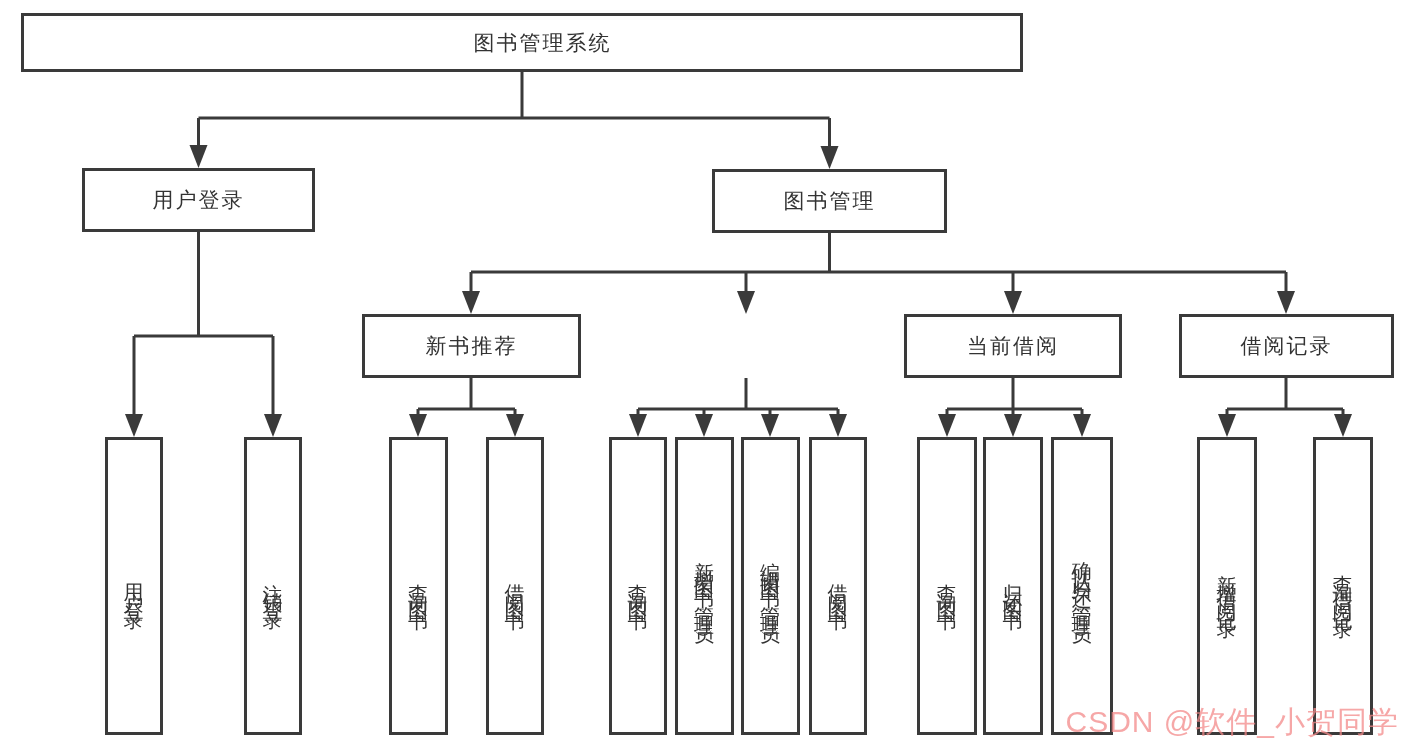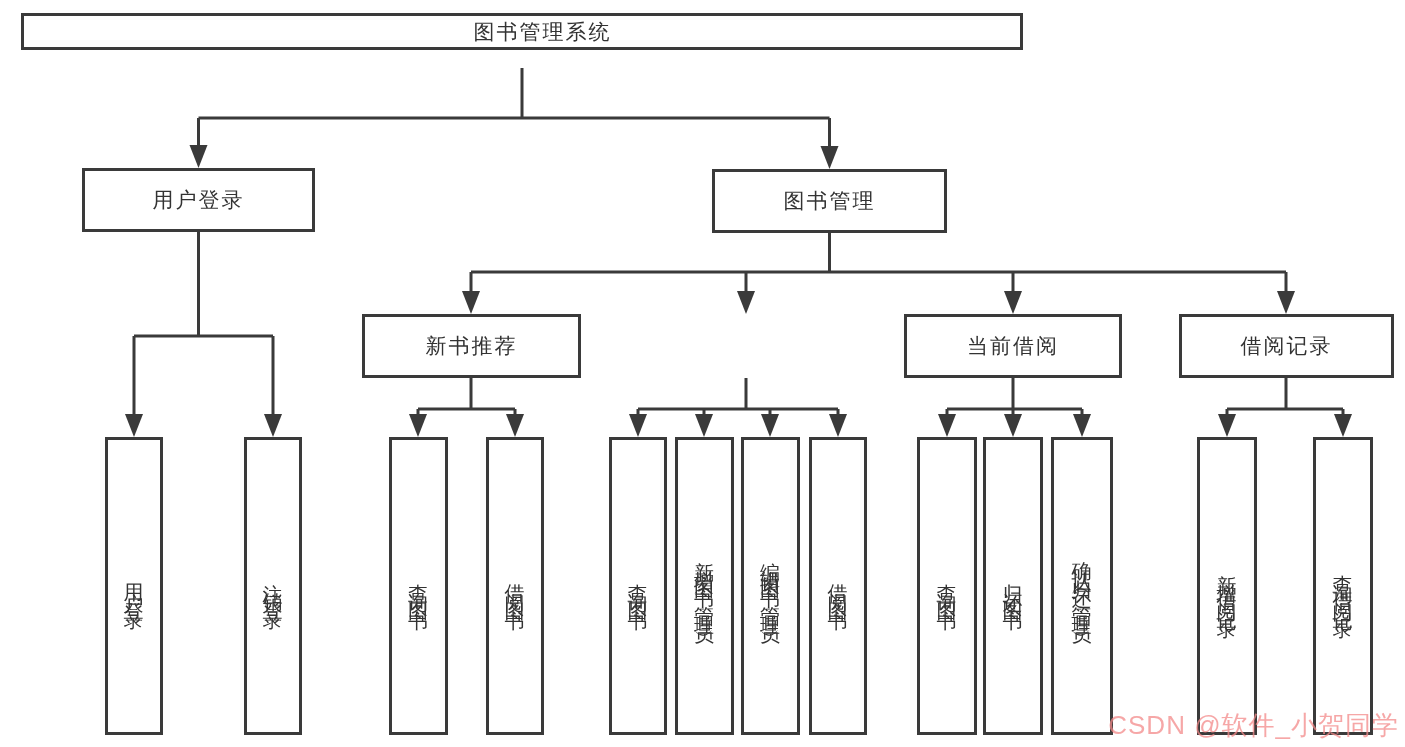--- a/index.html
+++ b/index.html
@@ -23,21 +23,21 @@
   .connectors polygon{fill:var(--line);stroke:none;}
   .node{
     position:absolute;
     box-sizing:border-box;
     border:3px solid var(--line);
     background:var(--bg);
     display:flex;align-items:center;justify-content:center;
     color:var(--text);
   }
   .hnode{font-size:21px;letter-spacing:2px;}
-  .root{left:21px;top:13px;width:1002px;height:37px;padding-left:41px;}
+  .root{left:21px;top:13px;width:1002px;height:59px;padding-left:41px;}
   .l2a{left:82px;top:168px;width:233px;height:64px;}
   .l2b{left:712px;top:169px;width:235px;height:64px;}
   .l3{top:314px;height:64px;}
   .l3a{left:362px;width:219px;}
   .l3b{left:636px;width:220px;}
   .l3c{left:904px;width:218px;}
   .l3d{left:1179px;width:215px;}
   .vnode{top:437px;height:298px;}
   .vnode span{
     writing-mode:vertical-rl;
@@ -57,21 +57,21 @@
   .v7{left:741px;width:59px;}
   .v8{left:809px;width:58px;}
   .v9{left:917px;width:60px;}
   .v10{left:983px;width:60px;}
   .v11{left:1051px;width:62px;}
   .v12{left:1197px;width:60px;}
   .v13{left:1313px;width:60px;}
   .watermark{
     position:absolute;
     right:6px;bottom:4px;
-    font-size:26px;
+    font-size:30px;
     letter-spacing:1px;
     color:rgba(243,138,138,0.75);
     pointer-events:none;
   }
 </style>
 </head>
 <body>
 
 <div class="canvas">
 

